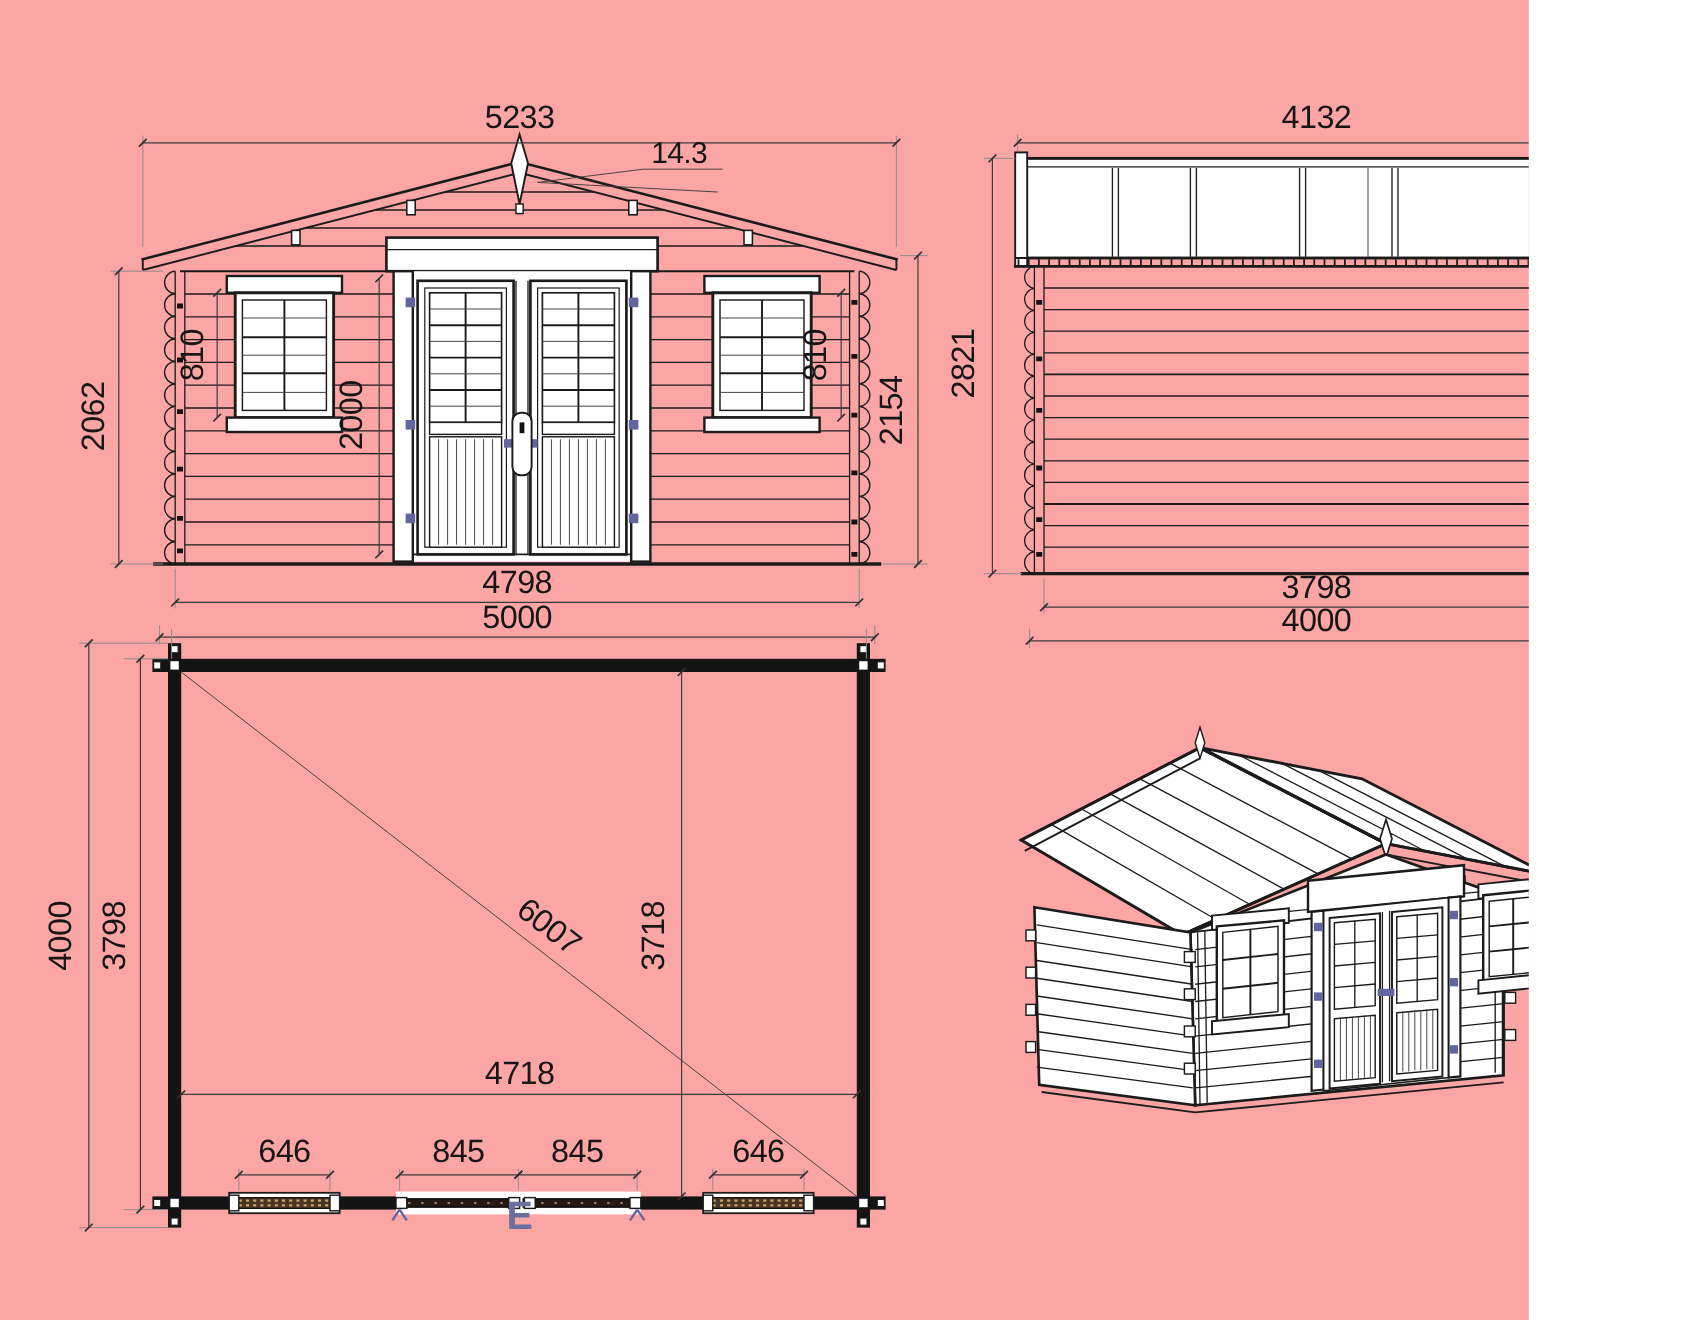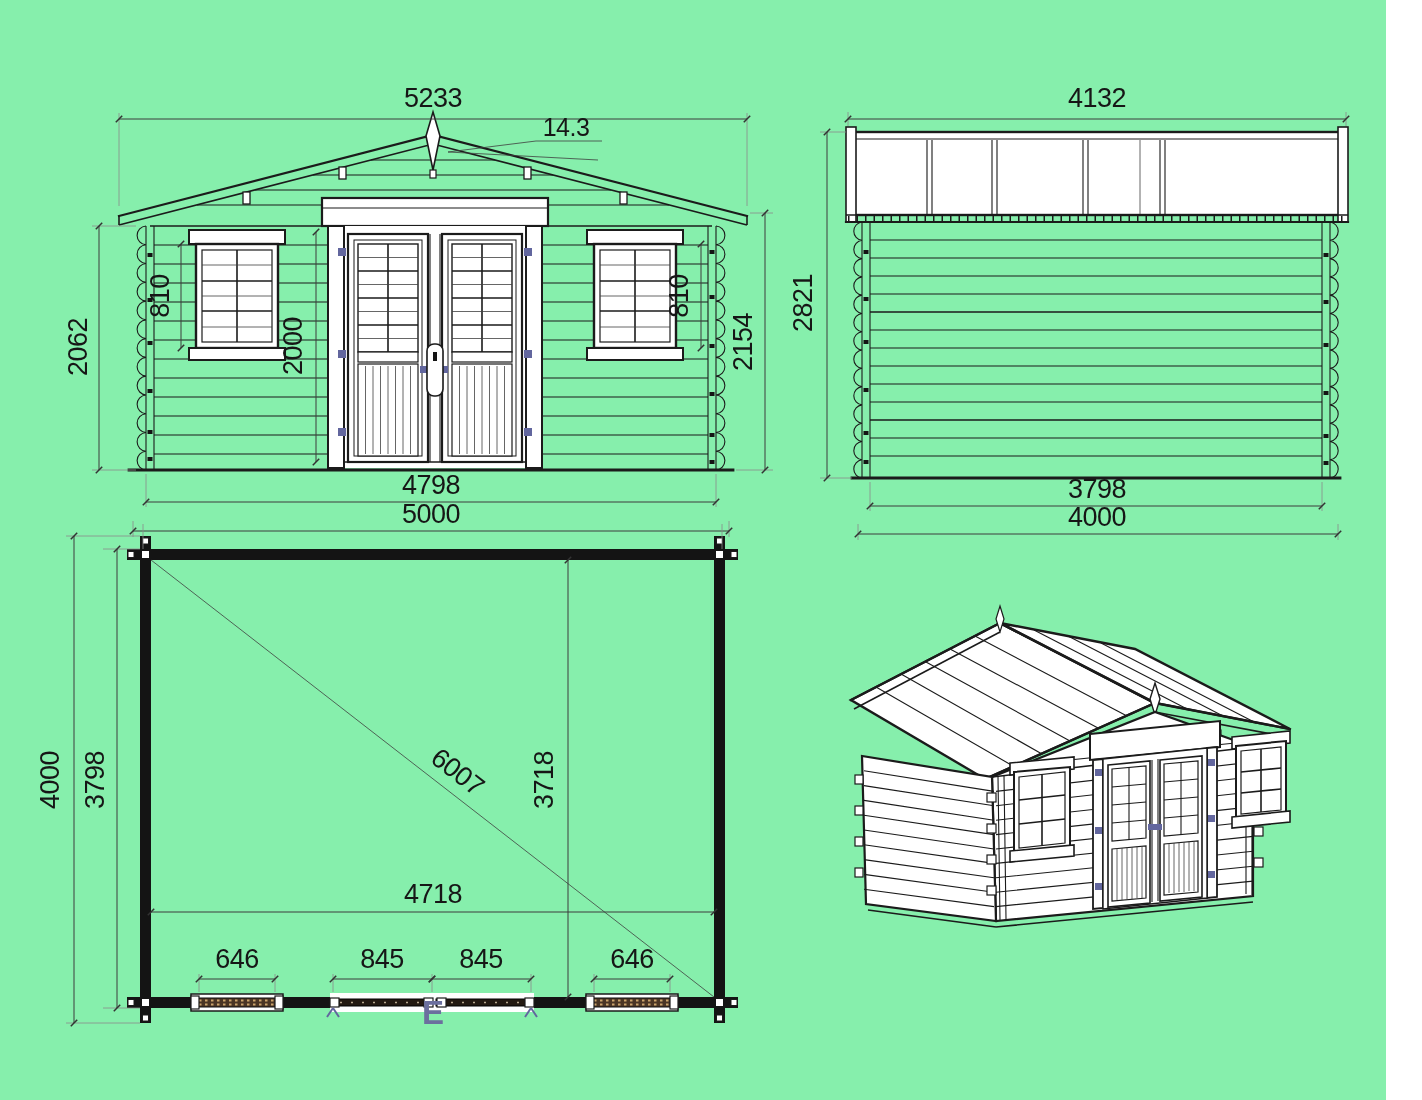--- a/index.html
+++ b/index.html
@@ -1,16 +1,16 @@
 <!DOCTYPE html>
 <html><head>
 <meta charset="utf-8">
 <style>
   html,body { margin:0; padding:0; background:#ffffff; }
-  .canvas { position:relative; width:1386px; height:1100px; background:#86efac; overflow:hidden; }
+  .canvas { position:relative; width:1274px; height:1100px; background:#fca5a5; overflow:hidden; }
   svg { position:absolute; left:0; top:0; }
   .ol   { stroke:#1b1b1b; fill:none; stroke-width:2.2; stroke-linecap:square; }
   .ol3  { stroke:#1b1b1b; fill:none; stroke-width:2.8; stroke-linecap:square; }
   .med  { stroke:#1b1b1b; fill:none; stroke-width:1.6; }
   .thin { stroke:#1b1b1b; fill:none; stroke-width:1.1; }
   .hair { stroke:#3f3f3f; fill:none; stroke-width:0.8; }
   .dim  { stroke:#3c3c3c; stroke-width:1; fill:none; marker-start:url(#tk); marker-end:url(#tk); }
   .ext  { stroke:#8a8a8a; stroke-width:0.8; fill:none; }
   .wh   { fill:#ffffff; }
   .whs  { fill:#ffffff; stroke:#1b1b1b; }

